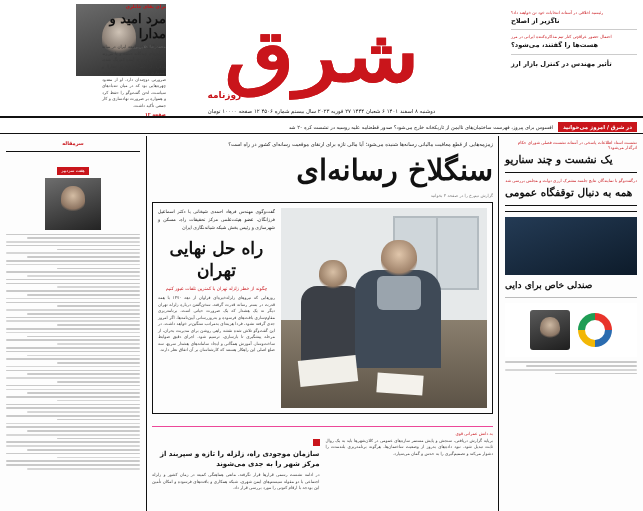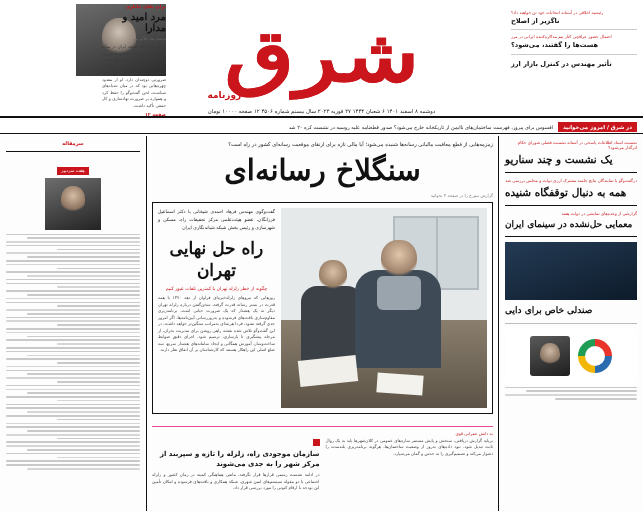--- a/index.html
+++ b/index.html
@@ -72,21 +72,21 @@
   .mh-photo::after {
     content: ""; position: absolute; left: 26px; top: 14px; width: 34px; height: 40px;
     background: radial-gradient(circle at 50% 35%, #cfc3b6 0%, #8c8076 55%, transparent 70%);
     border-radius: 48% 48% 42% 42%;
   }
   .mh-left-text {
     position: absolute; top: 0; right: 0; width: 64px; text-align: right;
   }
   .kicker { font-size: 4.6px; color: #c9151b; font-weight: bold; margin-bottom: 2px; }
   .mh-left h3 {
-    margin: 0 0 3px 0; font-size: 10px; font-weight: bold; color: #111;
+    margin: 0 0 3px 0; font-size: 13px; font-weight: bold; color: #111;
     font-family: "DejaVu Serif","Liberation Serif",serif;
   }
   .mh-byline { font-size: 4.2px; color: #666; margin-bottom: 3px; }
   .mh-left-body { width: 64px; }
 
   .mh-right {
     position: absolute; top: 6px; right: 6px; width: 126px; height: 104px;
     text-align: left;
   }
   .mh-right .item { padding: 4px 0; border-bottom: 1px solid #ccc; }
@@ -171,21 +171,20 @@
     border-radius:46%;
   }
 
   
   .c-top { text-align: right; }
   .c-top .lead {
     font-size: 5.2px; color: #222; line-height: 1.7; text-align: justify;
     margin-bottom: 4px;
   }
   .c-head {
-    text-align: center;
     font-family: "DejaVu Serif","Liberation Serif",serif;
     font-size: 29px; font-weight: 700; color: #111;
     margin: 4px 0 6px 0; letter-spacing: -.5px;
   }
   .c-credit { font-size: 4.2px; color: #777; text-align: right; margin-bottom: 4px; }
   .c-main-box {
     border: 1px solid #111; padding: 5px;
     display: flex; flex-direction: row; gap: 6px;
   }
   .c-photo {
@@ -324,28 +323,24 @@
     <div class="col-right">
 
       <div class="r-item">
         <div class="k">نشست استاد اطلاعات پاسخی در آستانه نشست فصلی شورای حکام اثرگذار می‌شود؟</div>
         <h4>یک نشست و چند سناریو</h4>
       </div>
       <div class="hr-blk"></div>
 
       <div class="r-item">
         <div class="k">درگفت‌وگو با نمایندگان نتایج جلسه مشترک ارزی دولت و مجلس بررسی شد</div>
-        <h4>همه به دنبال توقفگاه شنیده</h4>
+        <h4>همه به دنبال توقفگاه عمومی</h4>
       </div>
       <div class="hr-blk"></div>
 
-      <div class="r-item">
-        <div class="k">گزارشی از وعده‌های نمایشی در دولت هفته</div>
-        <h4 class="sm">معمایی حل‌نشده در سینمای ایران</h4>
-      </div>
       <div class="hr-blk"></div>
 
       <div class="r-photo tv"></div>
       <div class="r-item">
         <h4 class="sm">صندلی خاص برای دایی</h4>
       </div>
       <div class="hr-lt"></div>
 
 
       <div class="logo-ycc">

